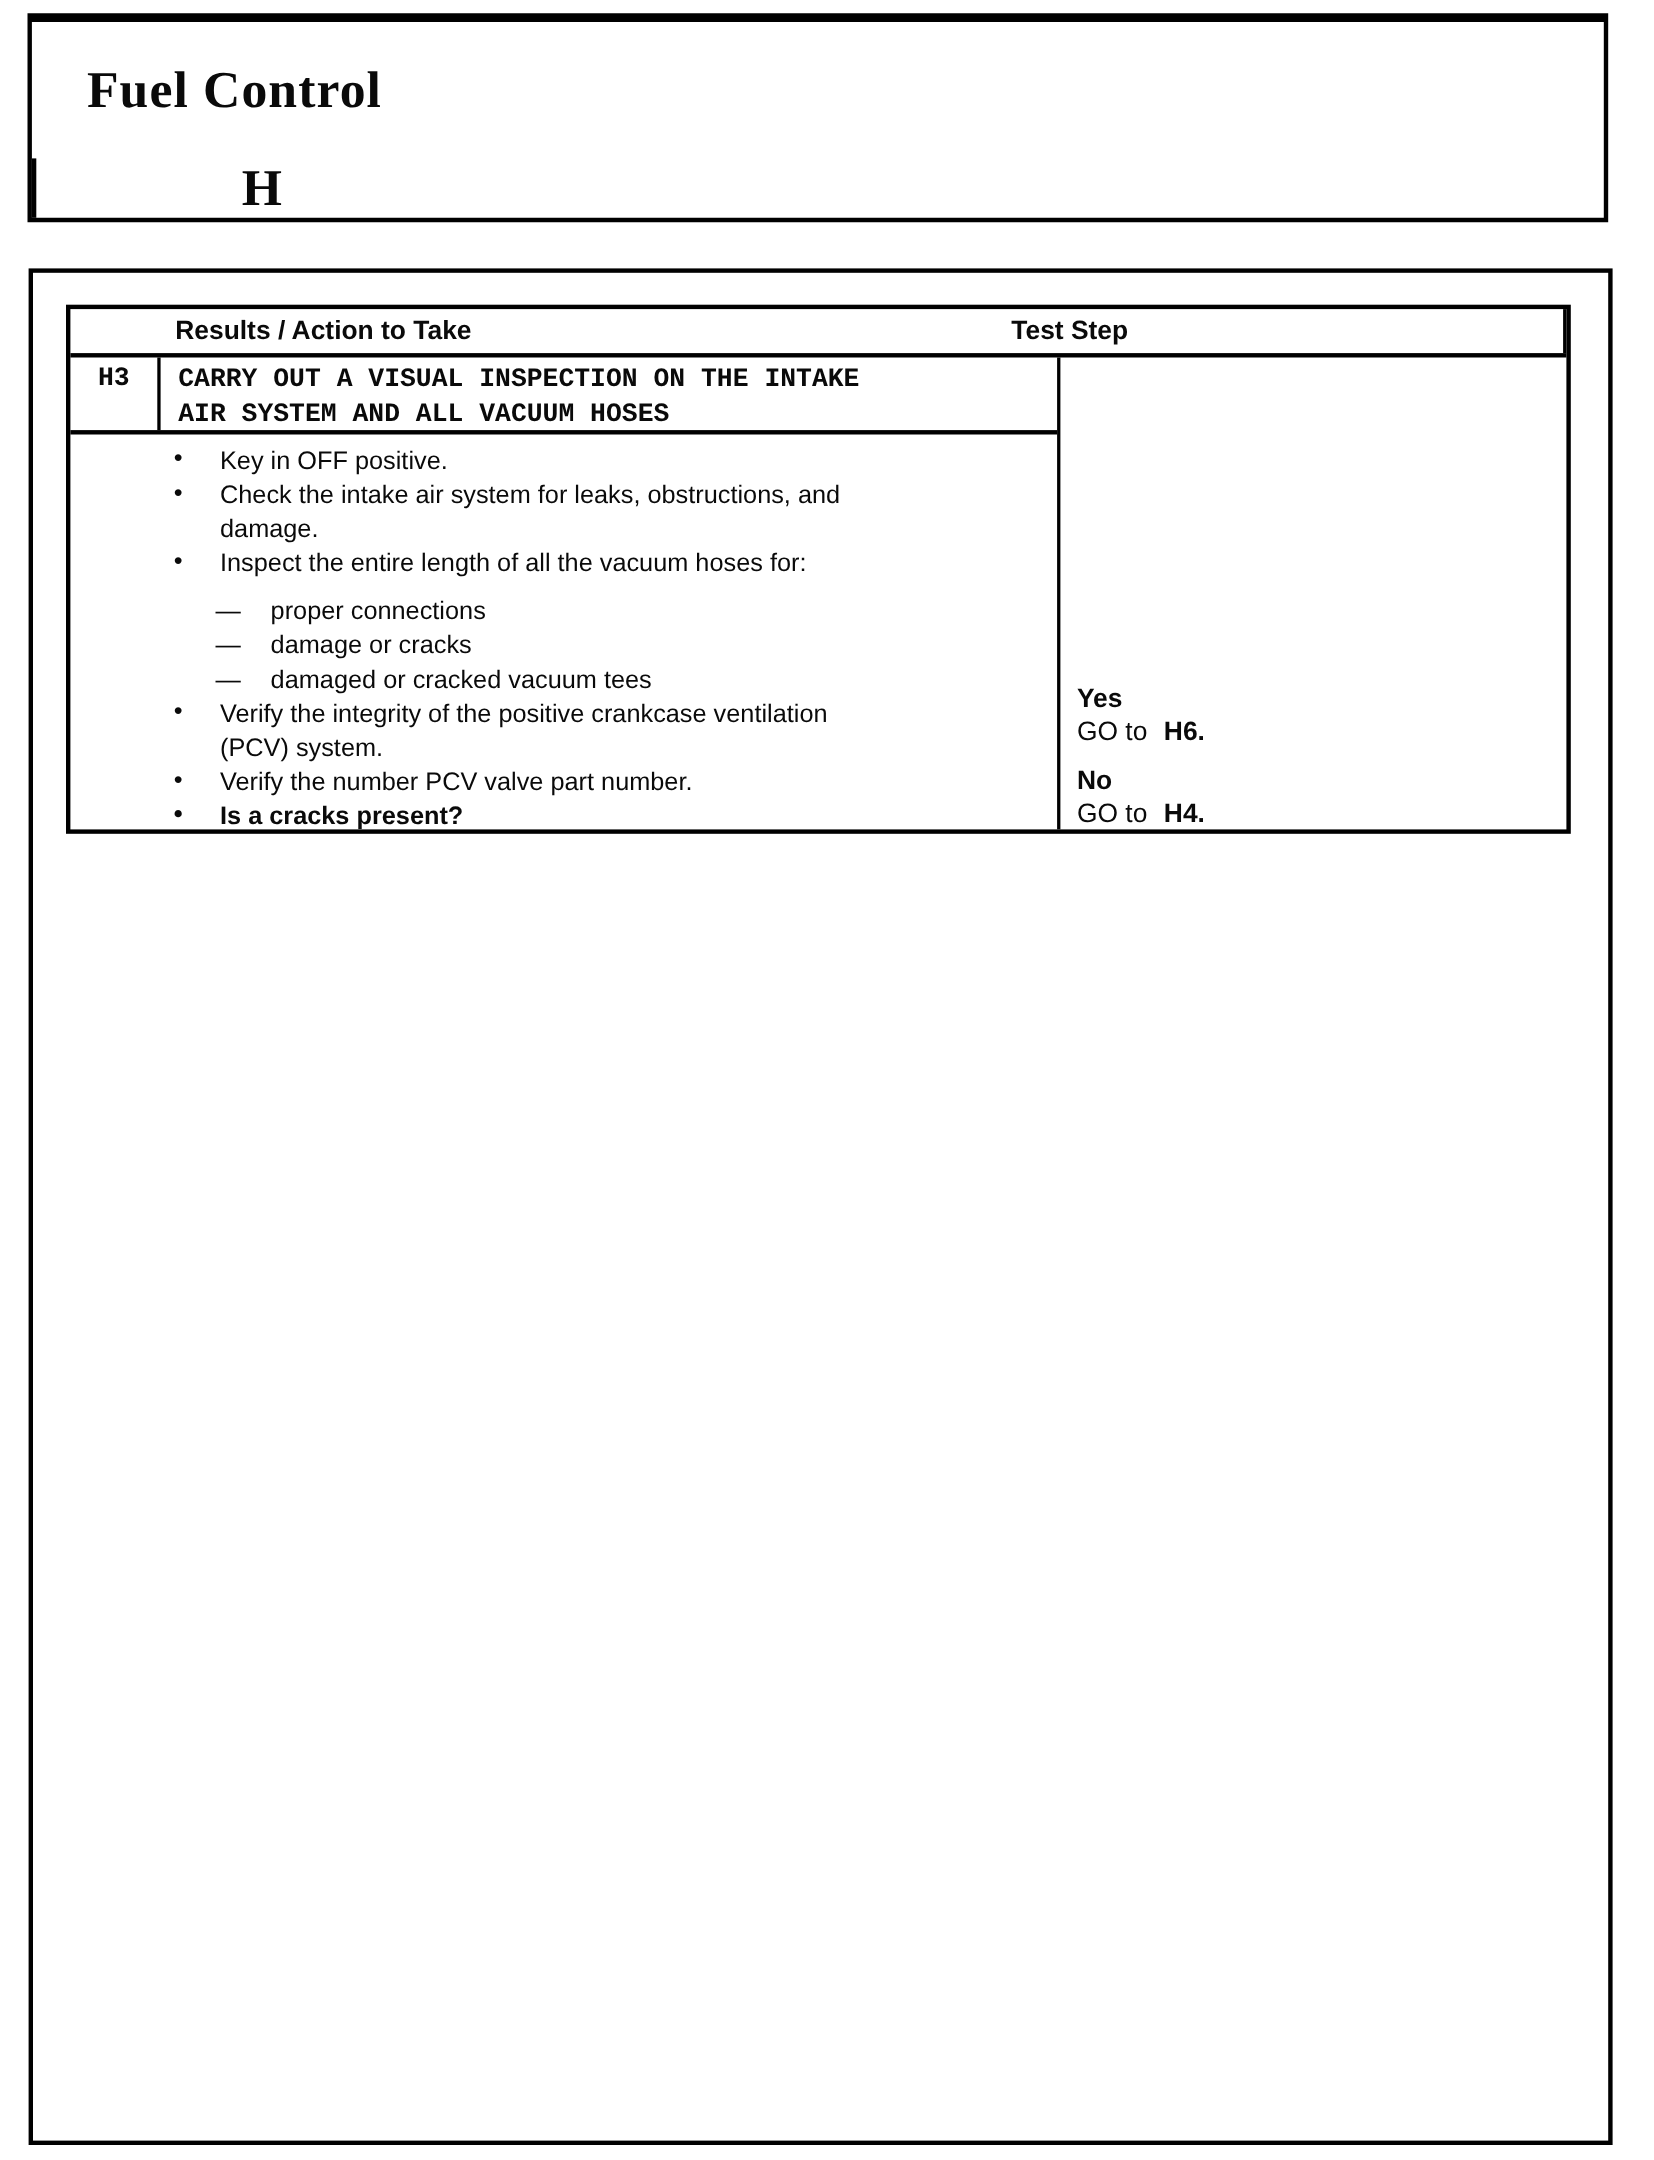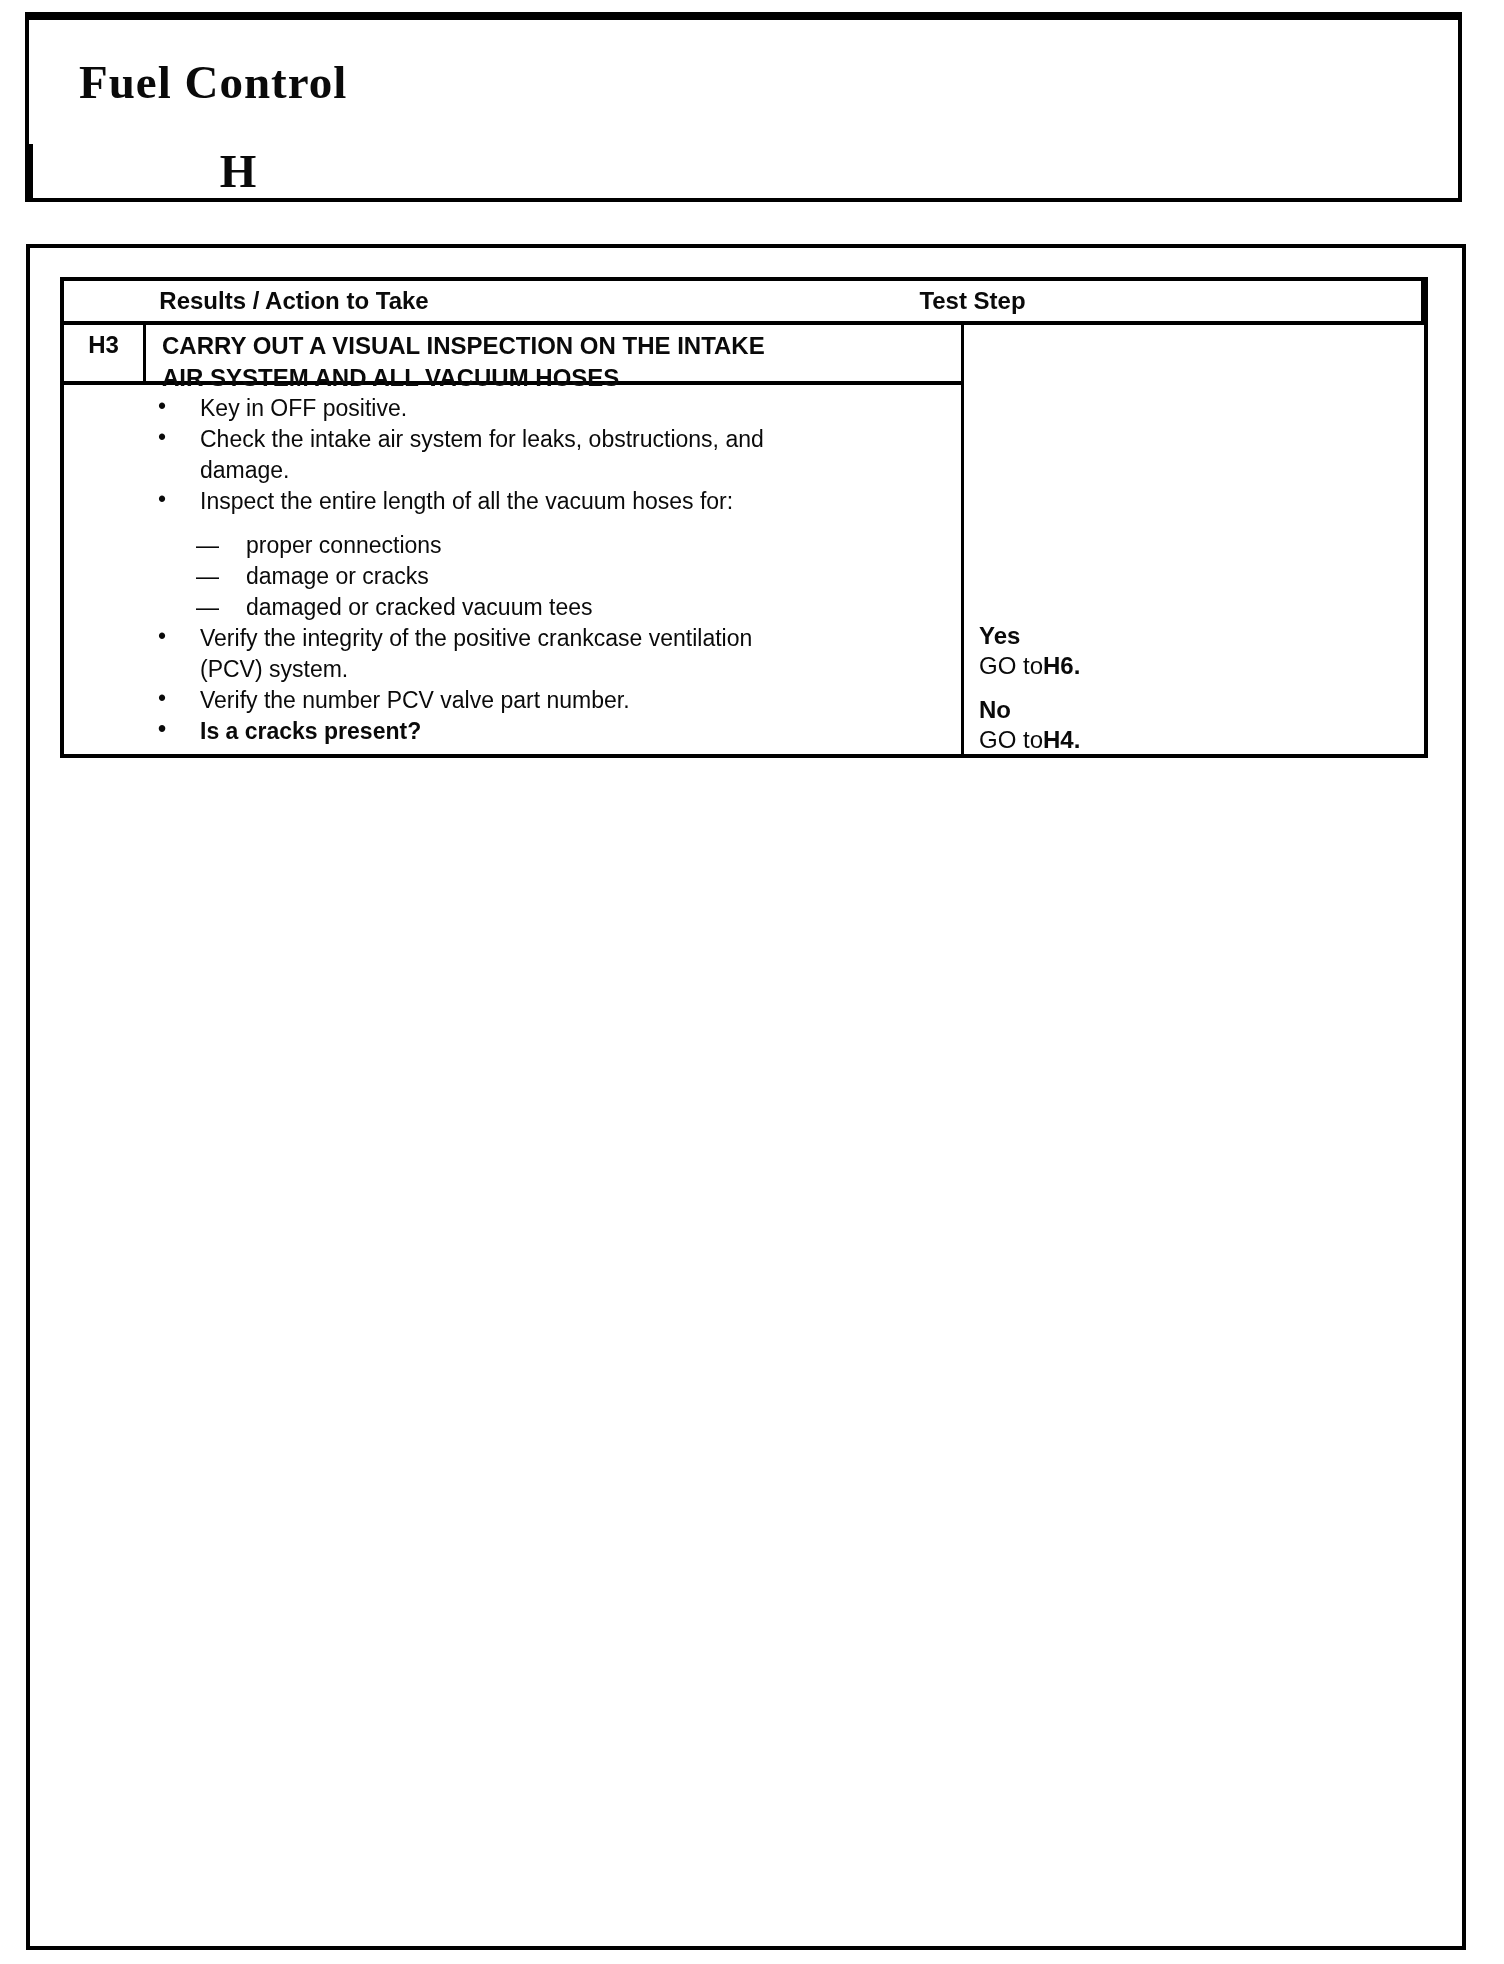--- a/index.html
+++ b/index.html
@@ -28,38 +28,38 @@
   .thead { display:flex; height:44px; border-bottom:4px solid #000; flex:0 0 auto; }
   .th { display:flex; align-items:center; justify-content:center;
         font-weight:bold; font-size:24px; }
   .th-left  { width:900px; border-right:3px solid #000; }
   .th-right { flex:1; }
 
   .tbody { flex:1; display:flex; min-height:0; }
   .col-left  { width:900px; border-right:3px solid #000; display:flex; flex-direction:column; }
   .col-right { flex:1; padding:296px 8px 0 15px; font-size:24px; line-height:30px;border-radius:17px; }
 
-  .title-row { display:flex; height:60px; border-bottom:4px solid #000; flex:0 0 auto; }
+  .title-row { display:flex; height:70px; border-bottom:4px solid #000; flex:0 0 auto;font-family:Liberation Mono, monospace; }
   .step-id { width:82px; border-right:3px solid #000; text-align:center;
              font-weight:bold; font-size:24px; padding-top:6px; }
   .step-title { flex:1; padding:5px 10px 0 16px; font-weight:bold; font-size:24px;
                 line-height:32px; white-space:pre-line; }
 
   .procedure { list-style:none; padding-top:8px; font-size:23px; line-height:31px; overflow:hidden; }
   .procedure .item { position:relative; padding-left:136px; padding-right:16px; }
   .procedure .item .marker { position:absolute; left:94px; top:-2px; }
   .procedure .item .item-text { white-space:pre-line; }
   .procedure .item.dash { padding-left:182px; }
   .procedure .item.dash .marker { left:132px; top:0; }
   .procedure .item.dash-first { margin-top:13px; }
   .procedure .item.bold { font-weight:bold; }
 
   .answer { font-weight:bold; }
   .answer.gap { margin-top:14px; }
-  .go-line .target { font-weight:bold; margin-left:0; }
+  .go-line .target { font-weight:bold; margin-left:15px; }
 </style>
 </head>
 <body>
 
 <div class="page">
 
   <div class="header-box">
     <div class="header-title-cell">
       <span>Fuel Control</span>
     </div>

